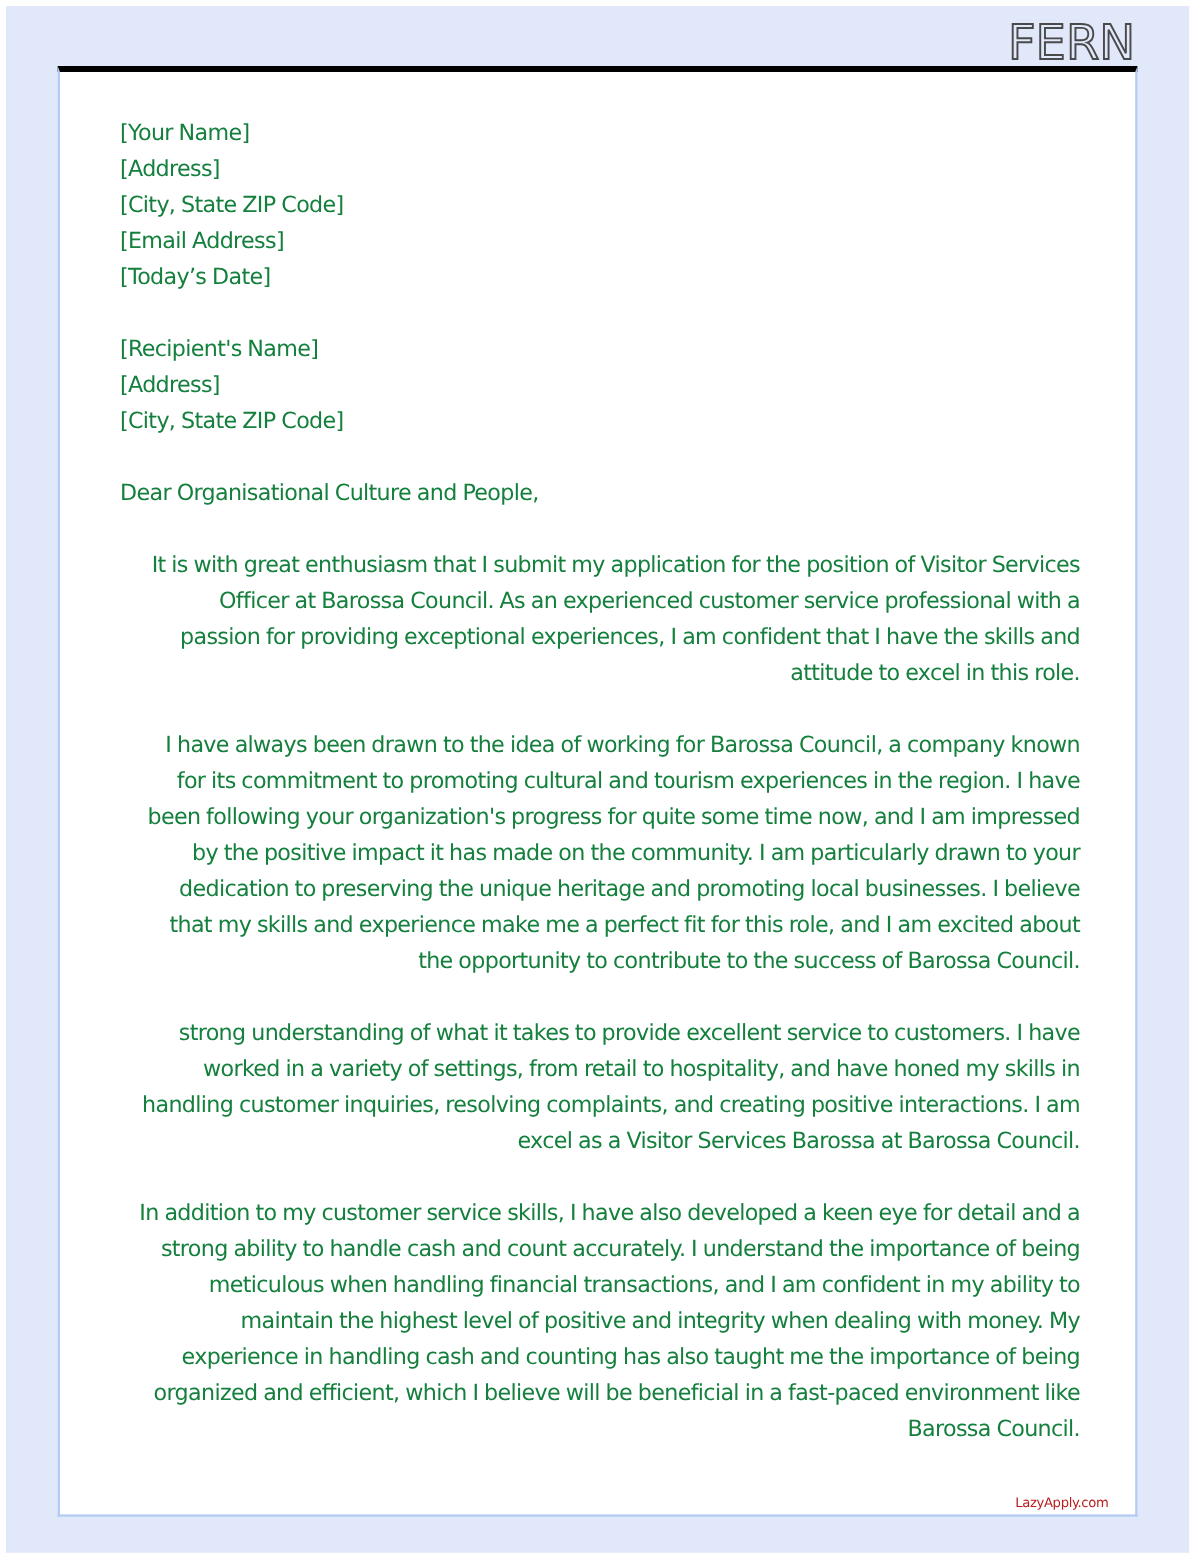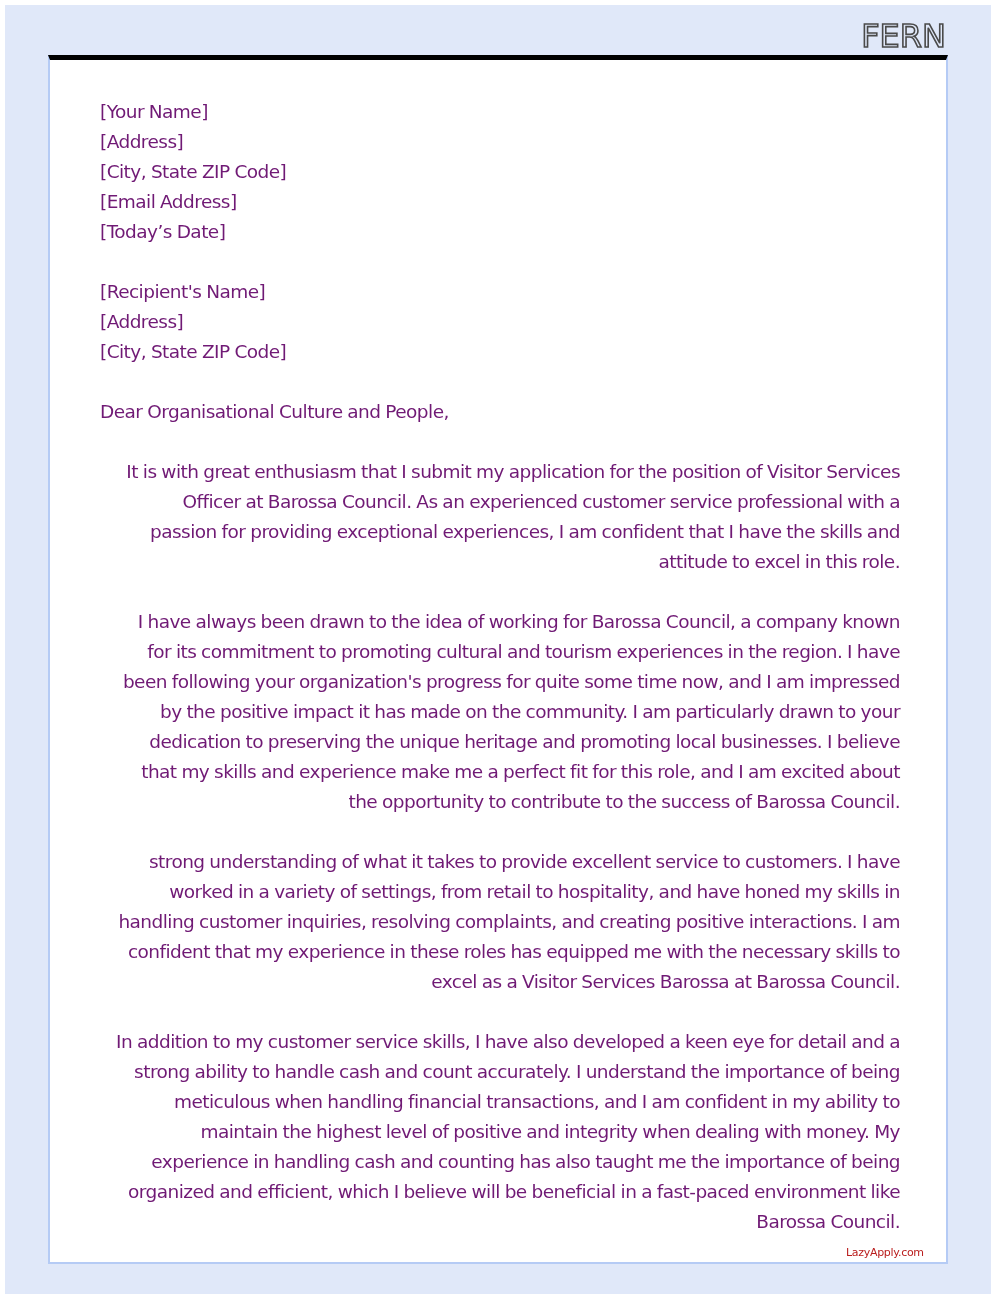--- a/index.html
+++ b/index.html
@@ -20,21 +20,21 @@
       top: 5px;
       width: 986px;
       height: 1289px;
       background: #e0e8f9;
     }
     .logo {
       position: absolute;
       right: 50px;
       top: 14px;
       font-family: "DejaVu Sans", sans-serif;
-      font-size: 32px;
+      font-size: 40px;
       font-weight: normal;
       letter-spacing: 0px;
       color: #e0e8f9;
       -webkit-text-stroke: 1.6px #4a4a4a;
       line-height: 44px;
     }
     .paper {
       position: absolute;
       left: 48px;
       top: 55px;
@@ -47,21 +47,21 @@
       border-bottom: 2px solid #b5cbf5;
     }
     .content {
       position: absolute;
       left: 100px;
       top: 97px;
       width: 800px;
       font-family: "DejaVu Sans", sans-serif;
       font-size: 18.5px;
       line-height: 30px;
-      color: #701a75;
+      color: #15803d;
       letter-spacing: -0.55px;
       word-spacing: -0.5px;
     }
     .content .line {
       display: block;
       white-space: nowrap;
     }
     .content .gap {
       display: block;
       height: 30px;
@@ -126,21 +126,20 @@
     <span class="line">dedication to preserving the unique heritage and promoting local businesses. I believe</span>
     <span class="line">that my skills and experience make me a perfect fit for this role, and I am excited about</span>
     <span class="line">the opportunity to contribute to the success of Barossa Council.</span>
   </p>
   <span class="gap"></span>
 
   <p>
     <span class="line">strong understanding of what it takes to provide excellent service to customers. I have</span>
     <span class="line">worked in a variety of settings, from retail to hospitality, and have honed my skills in</span>
     <span class="line">handling customer inquiries, resolving complaints, and creating positive interactions. I am</span>
-    <span class="line">confident that my experience in these roles has equipped me with the necessary skills to</span>
     <span class="line">excel as a Visitor Services Barossa at Barossa Council.</span>
   </p>
   <span class="gap"></span>
 
   <p>
     <span class="line">In addition to my customer service skills, I have also developed a keen eye for detail and a</span>
     <span class="line">strong ability to handle cash and count accurately. I understand the importance of being</span>
     <span class="line">meticulous when handling financial transactions, and I am confident in my ability to</span>
     <span class="line">maintain the highest level of positive and integrity when dealing with money. My</span>
     <span class="line">experience in handling cash and counting has also taught me the importance of being</span>

